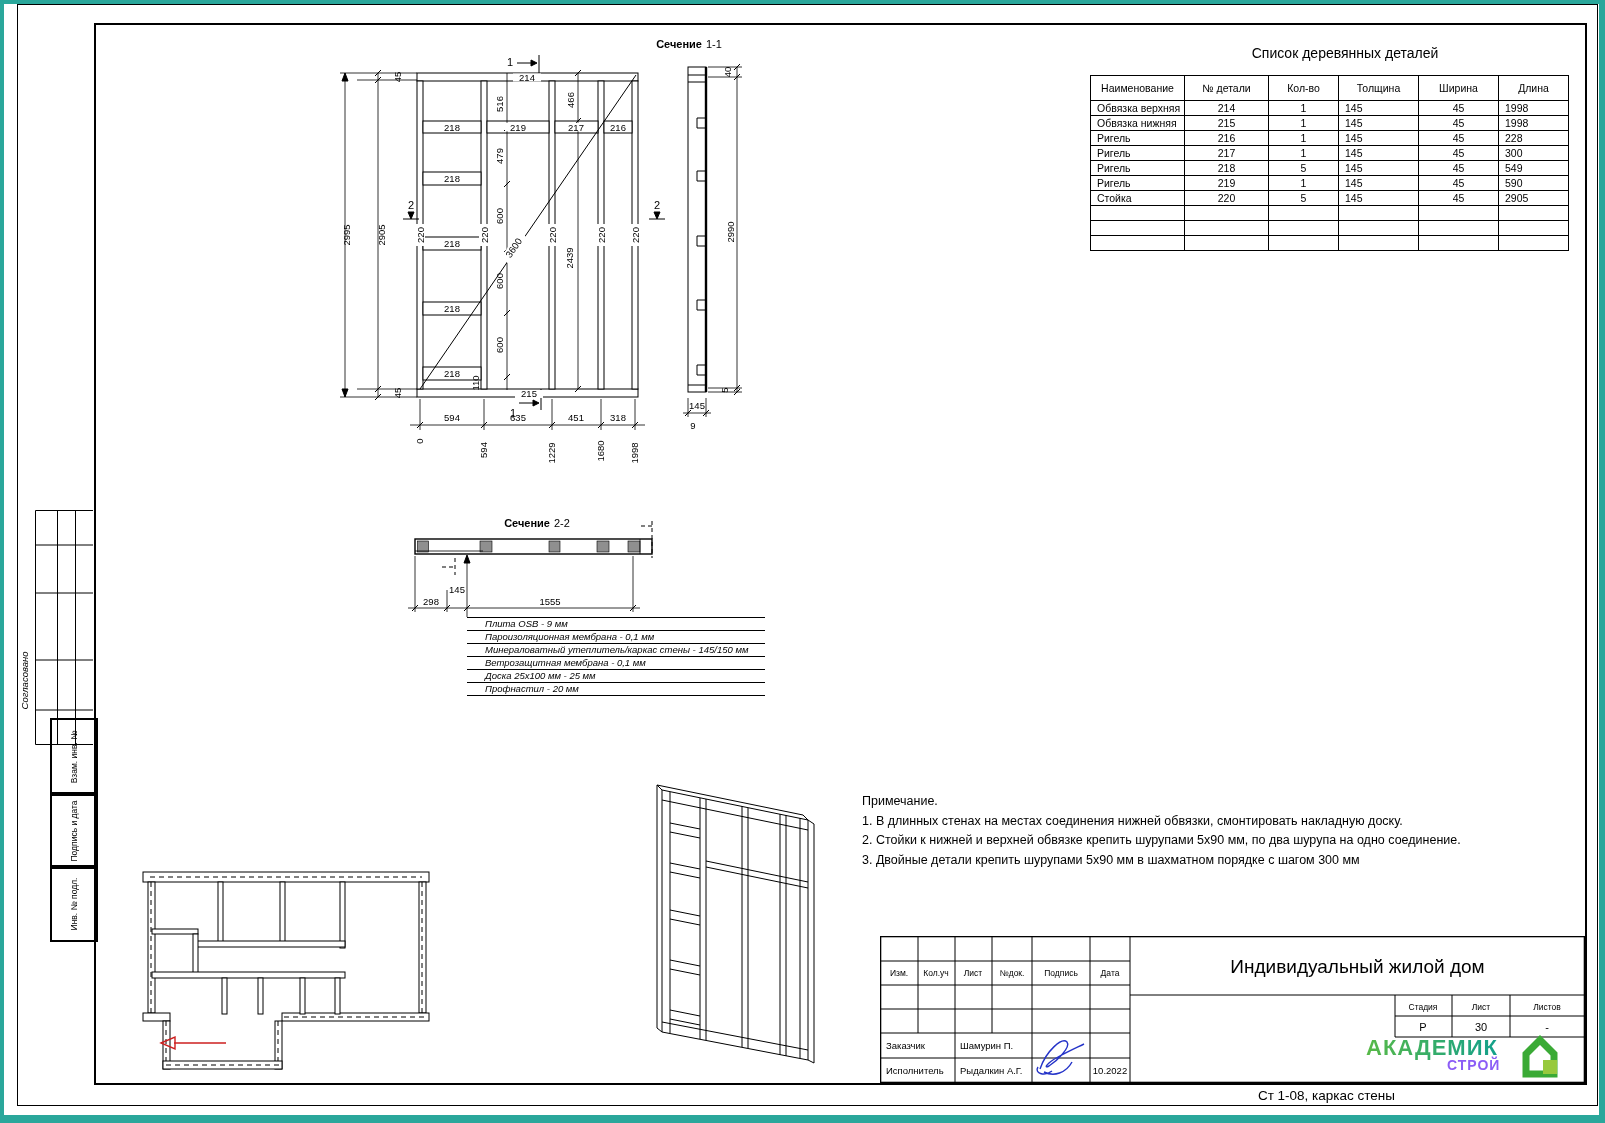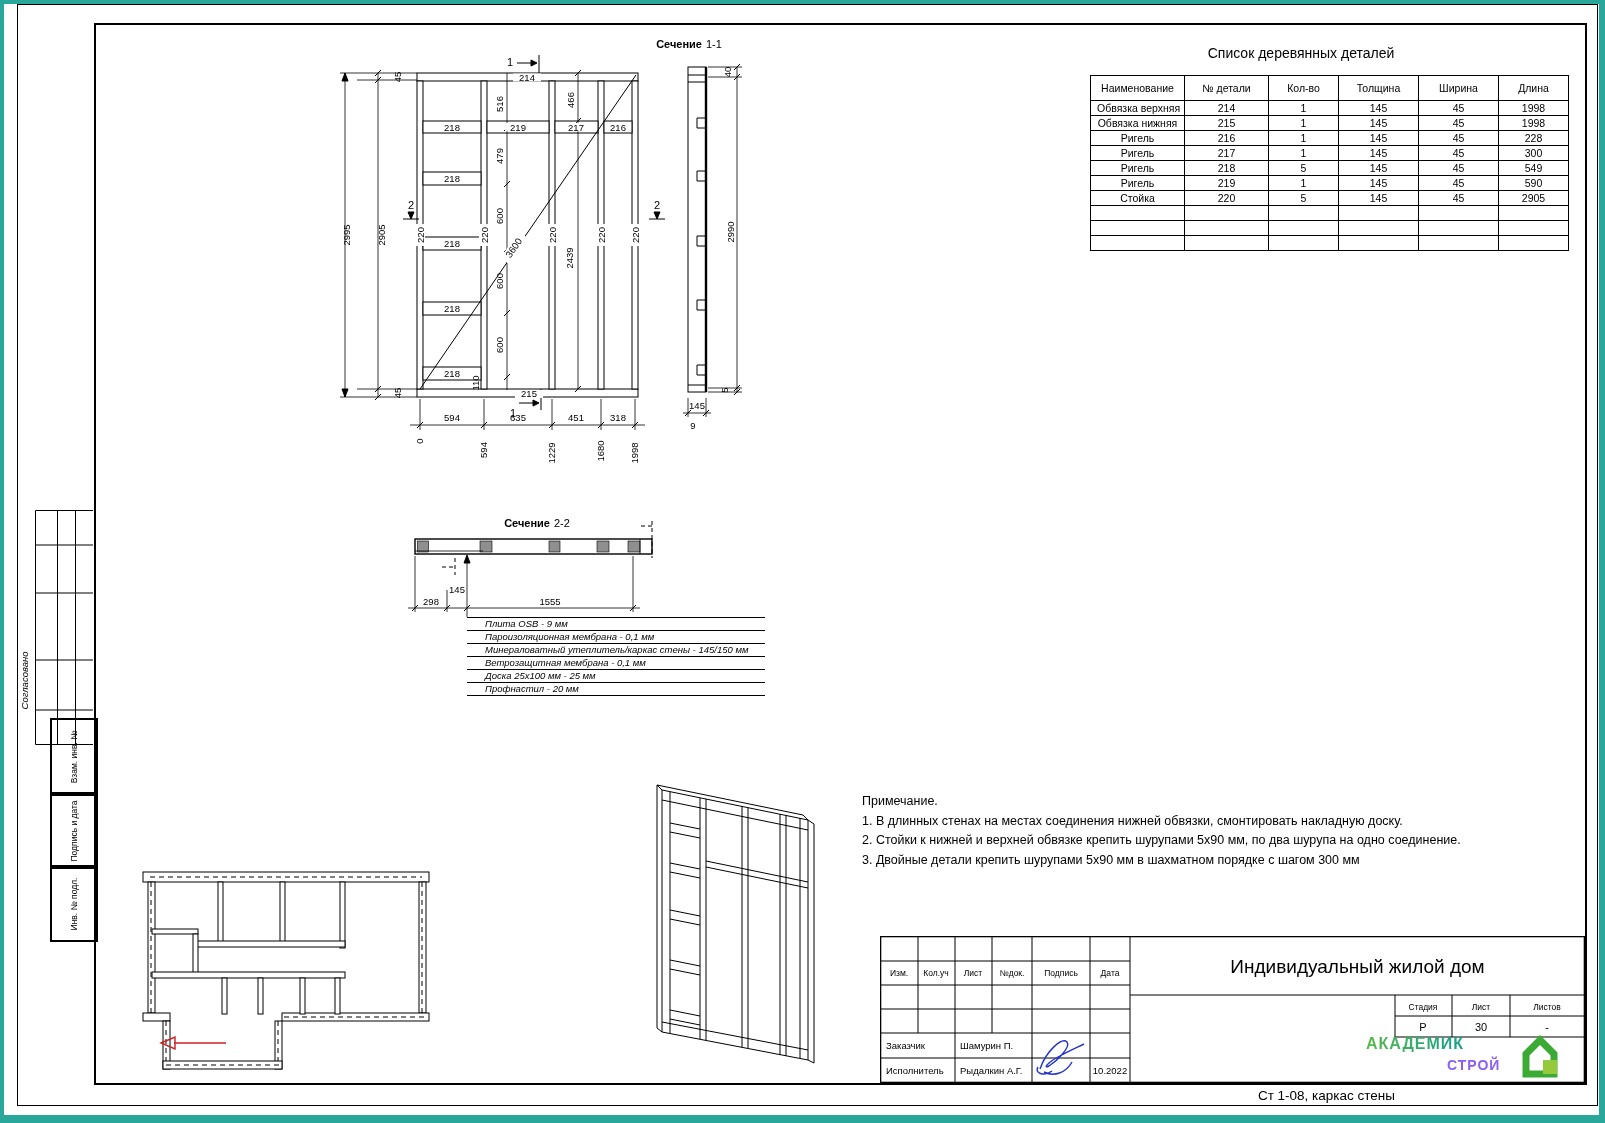--- a/index.html
+++ b/index.html
@@ -10,37 +10,37 @@
   .sheet-border{left:17px;top:4px;width:1579px;height:1100px;border:1px solid #000}
   .frame{left:94px;top:23px;width:1489px;height:1058px;border:2px solid #000}
   svg{display:block}
   svg text{font-family:"Liberation Sans",sans-serif;fill:#000}
   .st{font-size:9.5px}
   .st8{font-size:8.5px}
   .st11{font-size:11px}
   .ttl{font-size:11px;font-weight:bold}
   .ttn{font-size:11px}
   
-  .pt-title{left:1062px;top:45px;width:478px;text-align:center;font-size:14px}
+  .pt-title{left:1106px;top:45px;width:478px;text-align:center;font-size:14px}
   .pt{left:1090px;top:75px}
   .pt table{border-collapse:collapse;table-layout:fixed;width:478px}
   .pt td{border:1px solid #000;font-size:10.5px;height:14px;line-height:13px;padding:0 6px;overflow:hidden;white-space:nowrap}
   .pt tr.hdr td{height:24px;text-align:center;font-size:10.5px}
-  .ra{text-align:center}.ce{text-align:center}
+  .ra{text-align:left}.ce{text-align:center}
   
   .layers{left:467px;top:617px;width:298px;border-top:1px solid #000}
   .layers div{border-bottom:1px solid #000;height:12px;line-height:12px;
               font-size:9.5px;font-style:italic;padding-left:18px;white-space:nowrap;overflow:hidden}
   
   .notes{left:862px;top:792px;width:690px;font-size:12.5px;line-height:19.5px;white-space:nowrap}
   
   .tb{left:880px;top:936px;width:705px;height:147px}
   .tb-proj{left:250px;top:20px;width:455px;text-align:center;font-size:19px}
   .tb-sheet{left:250px;top:152px;width:265px;text-align:right;font-size:13.5px}
-  .logo-name{left:486px;top:99px;font-size:16px;font-weight:bold;letter-spacing:1px;
+  .logo-name{left:486px;top:99px;font-size:22px;font-weight:bold;letter-spacing:1px;
              background:linear-gradient(90deg,#58b947,#13a08b);-webkit-background-clip:text;background-clip:text;
              color:#3aaa35;-webkit-text-fill-color:transparent}
   .logo-sub{left:567px;top:121px;font-size:14px;font-weight:bold;color:#8b5cf6;letter-spacing:1px}
   
   .vflex{display:flex;align-items:center;justify-content:center}
   .vflex span{transform:rotate(-90deg);white-space:nowrap}
   .apr{left:18px;top:645px;width:14px;height:70px;font-size:9.5px;font-style:italic}
   .box1{left:50px;top:718px;width:44px;height:74px;border:2px solid #000;font-size:8.5px}
   .box2{left:50px;top:792px;width:44px;height:73px;border:2px solid #000;font-size:8.5px}
   .box3{left:50px;top:865px;width:44px;height:73px;border:2px solid #000;font-size:8.5px}

